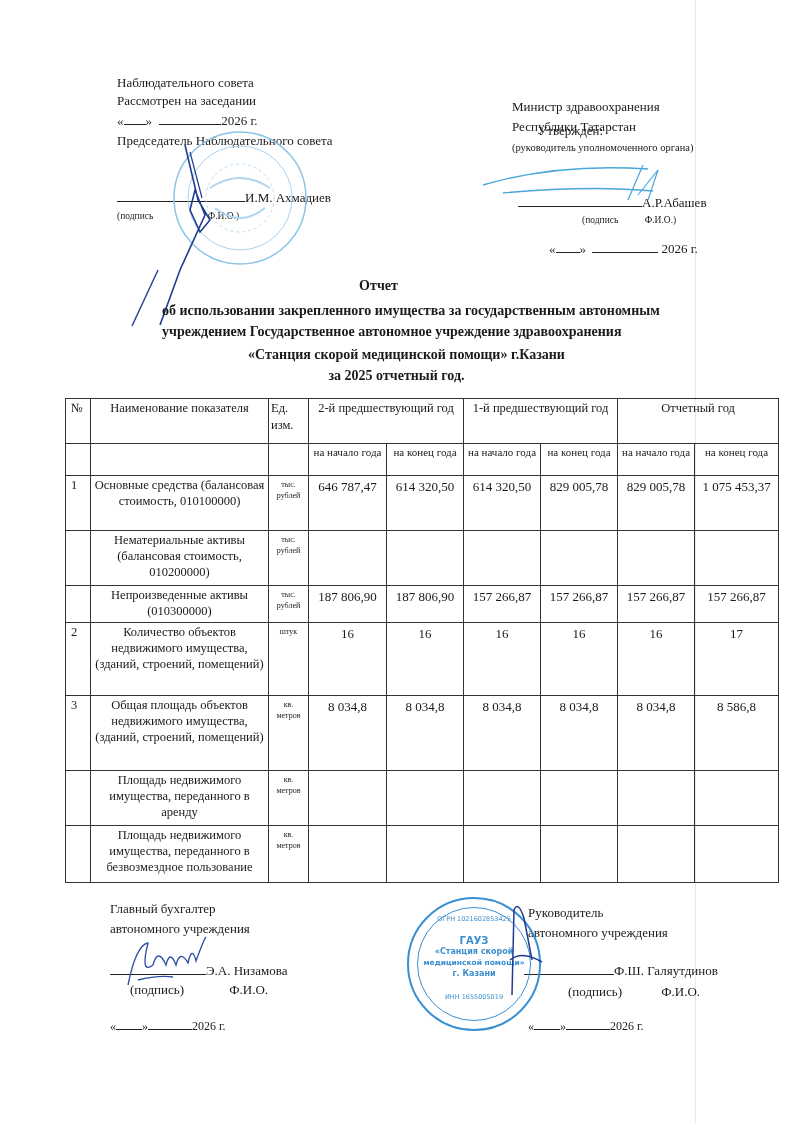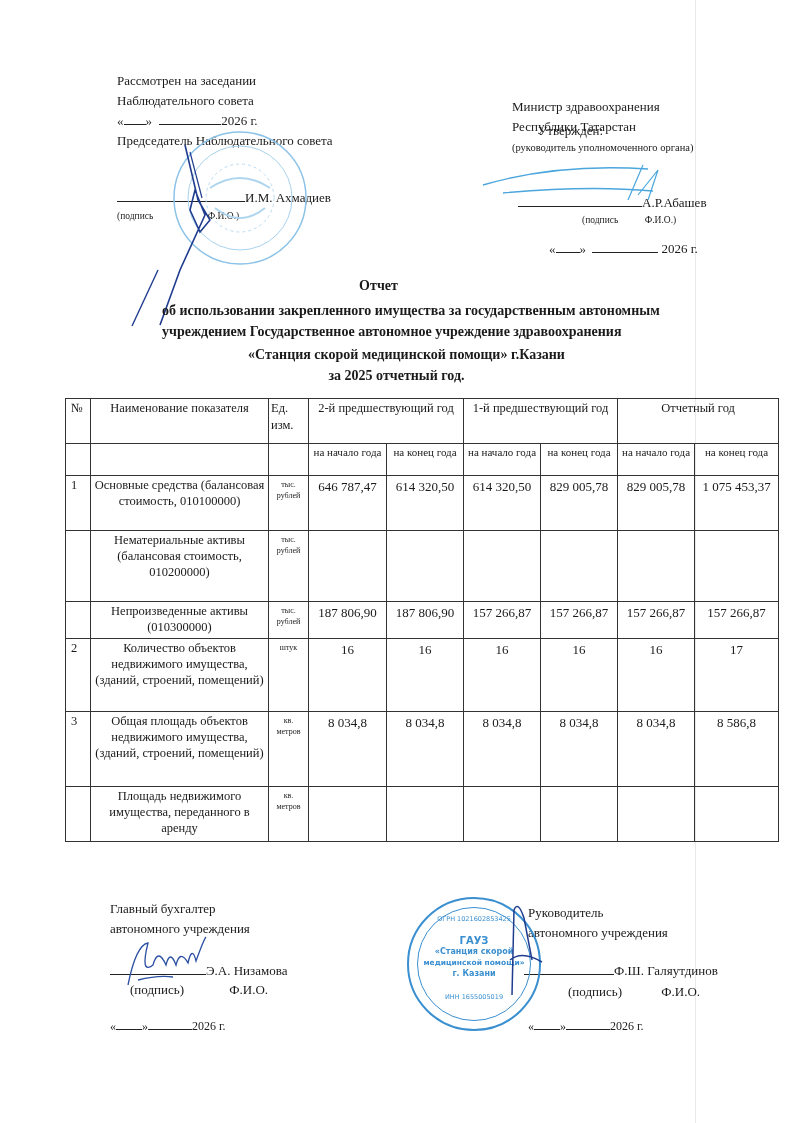--- a/index.html
+++ b/index.html
@@ -23,22 +23,22 @@
 
   .stamp { position:absolute; border-radius:50%; pointer-events:none; }
   .sig { position:absolute; pointer-events:none; }
 </style>
 </head>
 <body>
 
 <div class="vline"></div>
 
 <div class="abs" style="left:117px; top:72px;">
+  <div class="line" style="margin-top:2px;">Наблюдательного совета</div>
   <div class="line">Рассмотрен на заседании</div>
-  <div class="line" style="margin-top:2px;">Наблюдательного совета</div>
   <div class="line" style="margin-top:2px;">
     <span>«</span><span class="blank" style="width:22px;"></span><span>»</span>
     <span class="blank" style="width:62px; margin-left:4px;"></span><span>2026 г.</span>
   </div>
   <div class="line" style="margin-top:2px;">Председатель Наблюдательного совета</div>
 </div>
 <div class="abs line" style="left:117px; top:189px;">
   <span class="blank" style="width:128px;"></span><span>И.М. Ахмадиев</span>
 </div>
 <div class="abs small" style="left:117px; top:210px;">
@@ -130,21 +130,21 @@
     <td class="nn">1</td>
     <td>Основные средства (балансовая стоимость, 010100000)</td>
     <td class="unit">тыс. рублей</td>
     <td class="num">646 787,47</td>
     <td class="num">614 320,50</td>
     <td class="num">614 320,50</td>
     <td class="num">829 005,78</td>
     <td class="num">829 005,78</td>
     <td class="num">1 075 453,37</td>
   </tr>
-  <tr style="height:71px;">
+  <tr style="height:55px;">
     <td class="nn"></td>
     <td>Нематериальные активы (балансовая стоимость, 010200000)</td>
     <td class="unit">тыс. рублей</td>
     <td class="num"></td>
     <td class="num"></td>
     <td class="num"></td>
     <td class="num"></td>
     <td class="num"></td>
     <td class="num"></td>
   </tr>
@@ -177,20 +177,31 @@
     <td class="num">8 034,8</td>
     <td class="num">8 034,8</td>
     <td class="num">8 034,8</td>
     <td class="num">8 034,8</td>
     <td class="num">8 034,8</td>
     <td class="num">8 586,8</td>
   </tr>
   <tr style="height:55px;">
     <td class="nn"></td>
     <td>Площадь недвижимого имущества, переданного в аренду</td>
+    <td class="unit">кв. метров</td>
+    <td class="num"></td>
+    <td class="num"></td>
+    <td class="num"></td>
+    <td class="num"></td>
+    <td class="num"></td>
+    <td class="num"></td>
+  </tr>
+  <tr style="height:57px;">
+    <td class="nn"></td>
+    <td>Площадь недвижимого имущества, переданного в безвозмездное пользование</td>
     <td class="unit">кв. метров</td>
     <td class="num"></td>
     <td class="num"></td>
     <td class="num"></td>
     <td class="num"></td>
     <td class="num"></td>
     <td class="num"></td>
   </tr>
 </tbody>
   </table>

